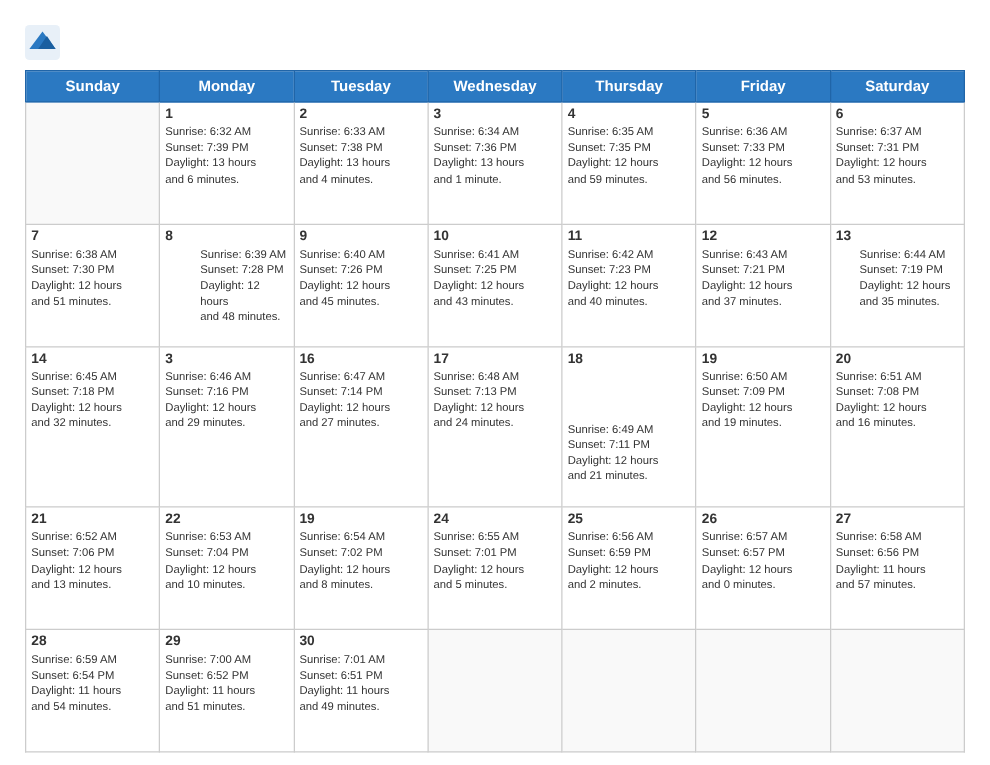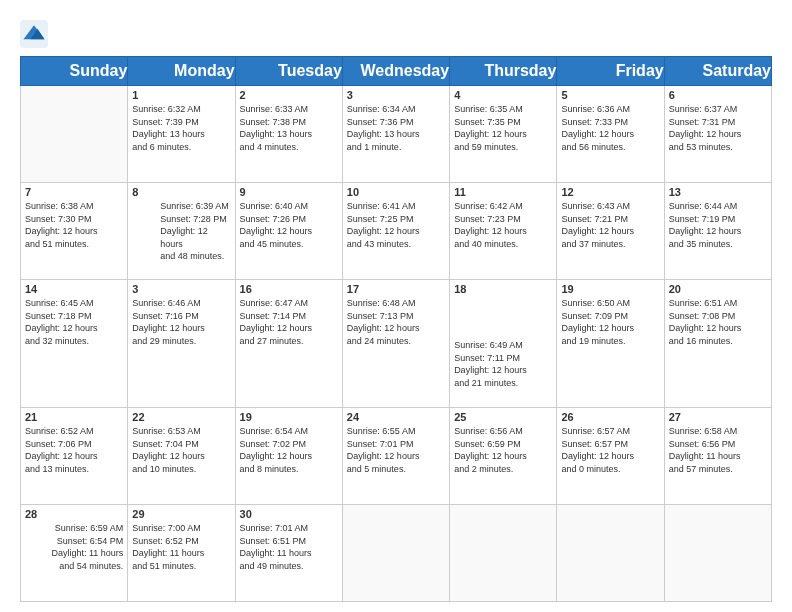--- a/index.html
+++ b/index.html
@@ -65,24 +65,24 @@
     .calendar {
       flex: 1;
       border: 1px solid #ccc;
       border-collapse: collapse;
       width: 100%;
       table-layout: fixed;
     }
     .calendar th {
       background-color: #2b79c2;
       color: #fff;
-      font-size: 16px;
+      font-size: 12px;
       font-weight: bold;
       padding: 5px 0;
-      text-align: right;
+      text-align: center;
       border: 1px solid #2065a8;
     }
     .calendar td {
       border: 1px solid #ccc;
       vertical-align: top;
       padding: 3px 4px;
       font-size: 9.5px;
       color: #333;
       height: 86px;
     }
@@ -219,21 +219,21 @@
           </td>
           <td>
             <span class="day-number">12</span>
             <div class="day-info" style="white-space: pre-line;">Sunrise: 6:43 AM
 Sunset: 7:21 PM
 Daylight: 12 hours
 and 37 minutes.</div>
           </td>
           <td>
             <span class="day-number">13</span>
-            <div class="day-info" style="white-space: pre-line;">Sunrise: 6:44 AM
+            <div class="day-info" style="white-space: pre-line; margin-left: 19px;">Sunrise: 6:44 AM
 Sunset: 7:19 PM
 Daylight: 12 hours
 and 35 minutes.</div>
           </td>
         </tr>
         <tr>
           <td>
             <span class="day-number">14</span>
             <div class="day-info" style="white-space: pre-line;">Sunrise: 6:45 AM
 Sunset: 7:18 PM
@@ -330,21 +330,21 @@
             <span class="day-number">27</span>
             <div class="day-info" style="white-space: pre-line;">Sunrise: 6:58 AM
 Sunset: 6:56 PM
 Daylight: 11 hours
 and 57 minutes.</div>
           </td>
         </tr>
         <tr>
           <td>
             <span class="day-number">28</span>
-            <div class="day-info" style="white-space: pre-line; text-align: right;">Sunrise: 6:59 AM
+            <div class="day-info" style="white-space: pre-line;">Sunrise: 6:59 AM
 Sunset: 6:54 PM
 Daylight: 11 hours
 and 54 minutes.</div>
           </td>
           <td>
             <span class="day-number">29</span>
             <div class="day-info" style="white-space: pre-line;">Sunrise: 7:00 AM
 Sunset: 6:52 PM
 Daylight: 11 hours
 and 51 minutes.</div>

